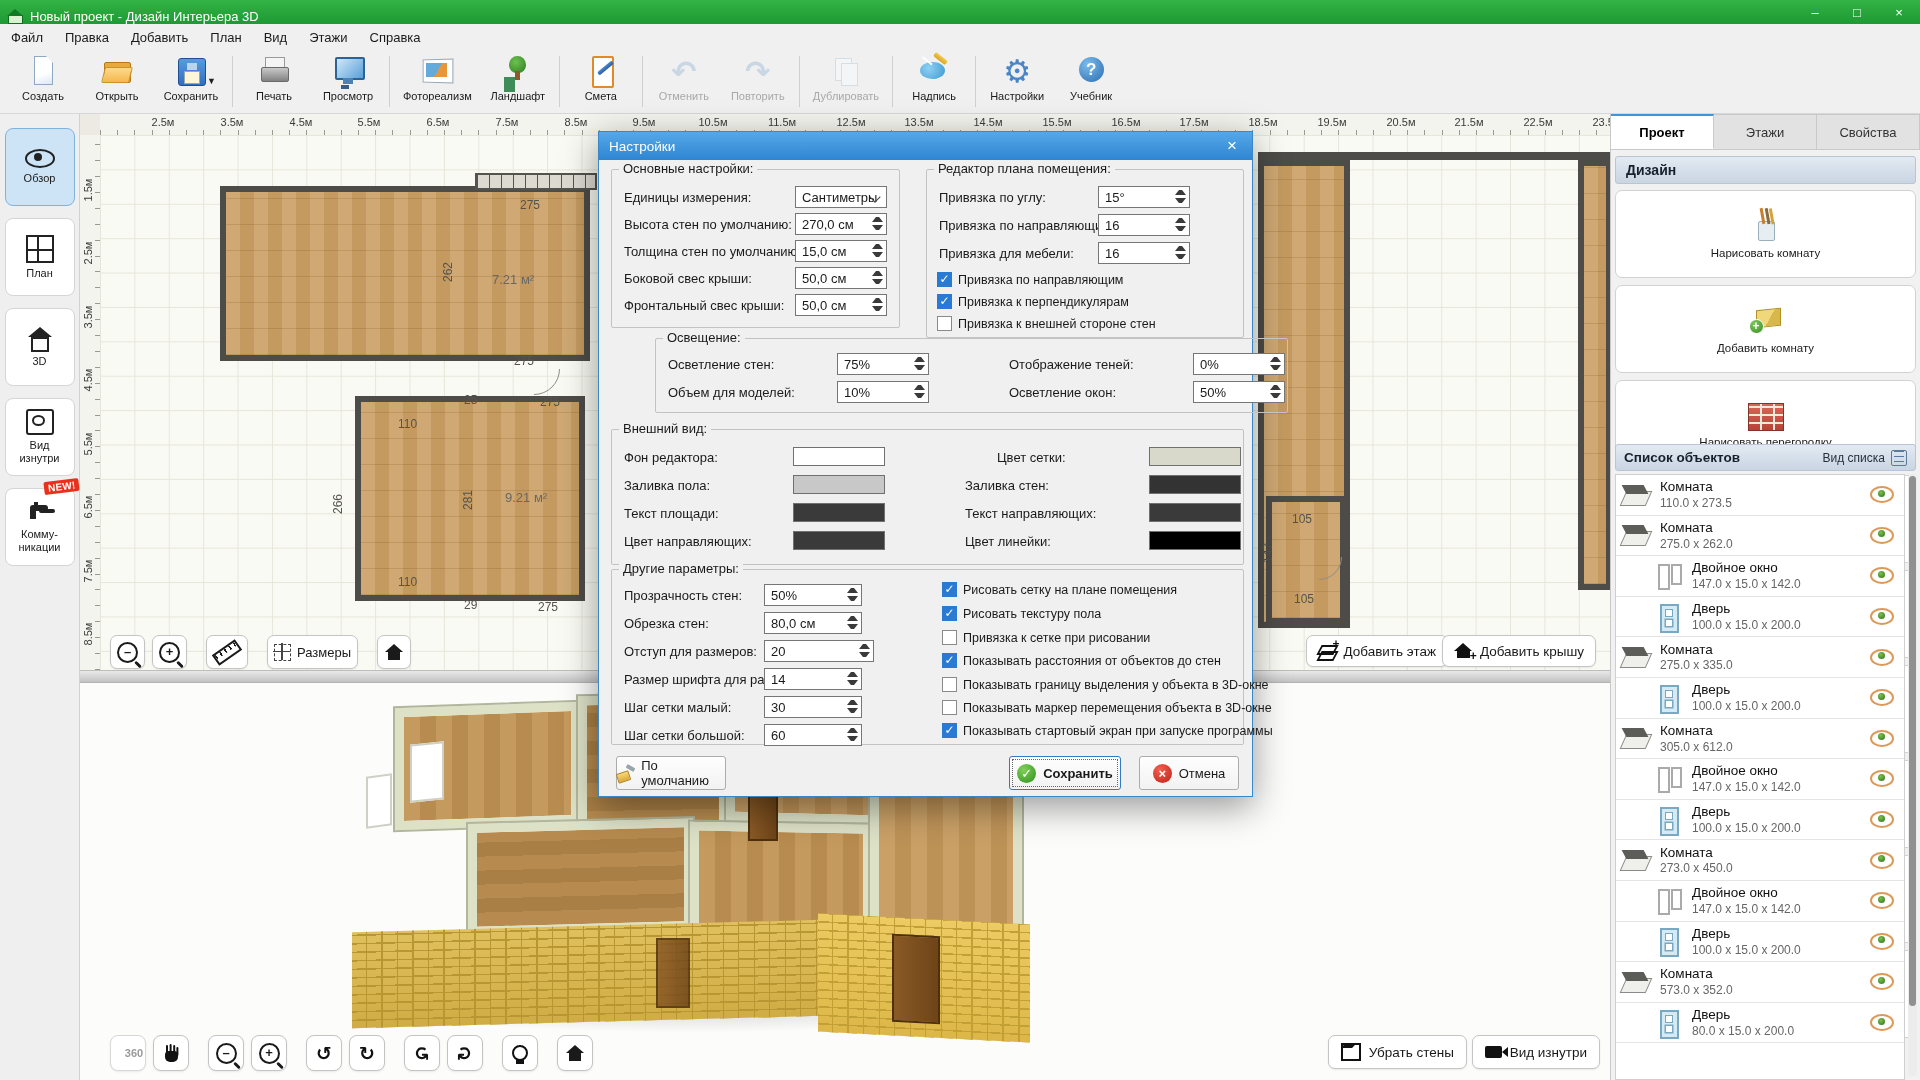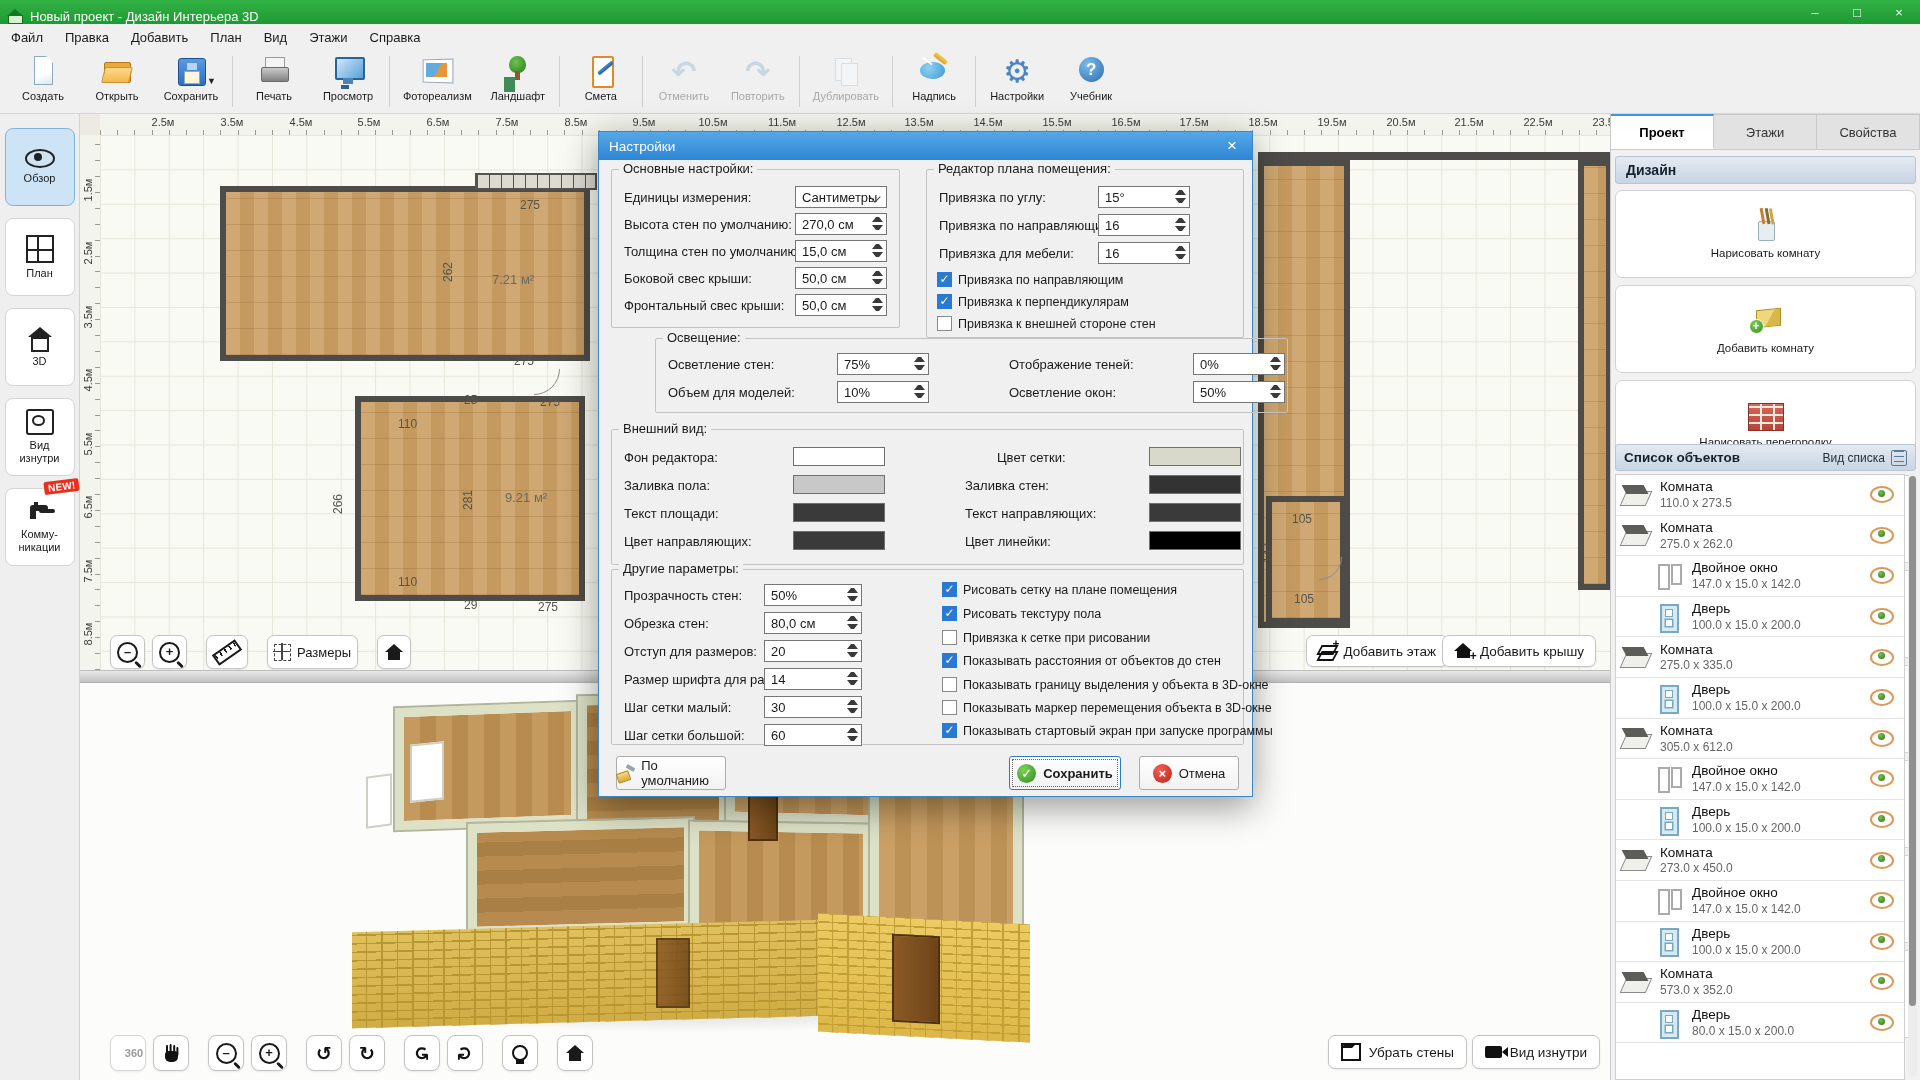--- a/index.html
+++ b/index.html
@@ -793,21 +793,21 @@
       <div class="ctl" style="left:152px;top:14px;width:98px;">
           <span>50%</span>
           <span class="ud"></span>
         </div>
       <span class="fr" style="left:12px;top:42px;">Обрезка стен:</span>
       <div class="ctl" style="left:152px;top:42px;width:98px;">
           <span>80,0 см</span>
           <span class="ud"></span>
         </div>
       <span class="fr" style="left:12px;top:70px;">Отступ для размеров:</span>
-      <div class="ctl" style="left:152px;top:70px;width:98px;">
+      <div class="ctl" style="left:152px;top:70px;width:110px;">
           <span>20</span>
           <span class="ud"></span>
         </div>
       <span class="fr" style="left:12px;top:98px;">Размер шрифта для размеров:</span>
       <div class="ctl" style="left:152px;top:98px;width:98px;">
           <span>14</span>
           <span class="ud"></span>
         </div>
       <span class="fr" style="left:12px;top:126px;">Шаг сетки малый:</span>
       <div class="ctl" style="left:152px;top:126px;width:98px;">

